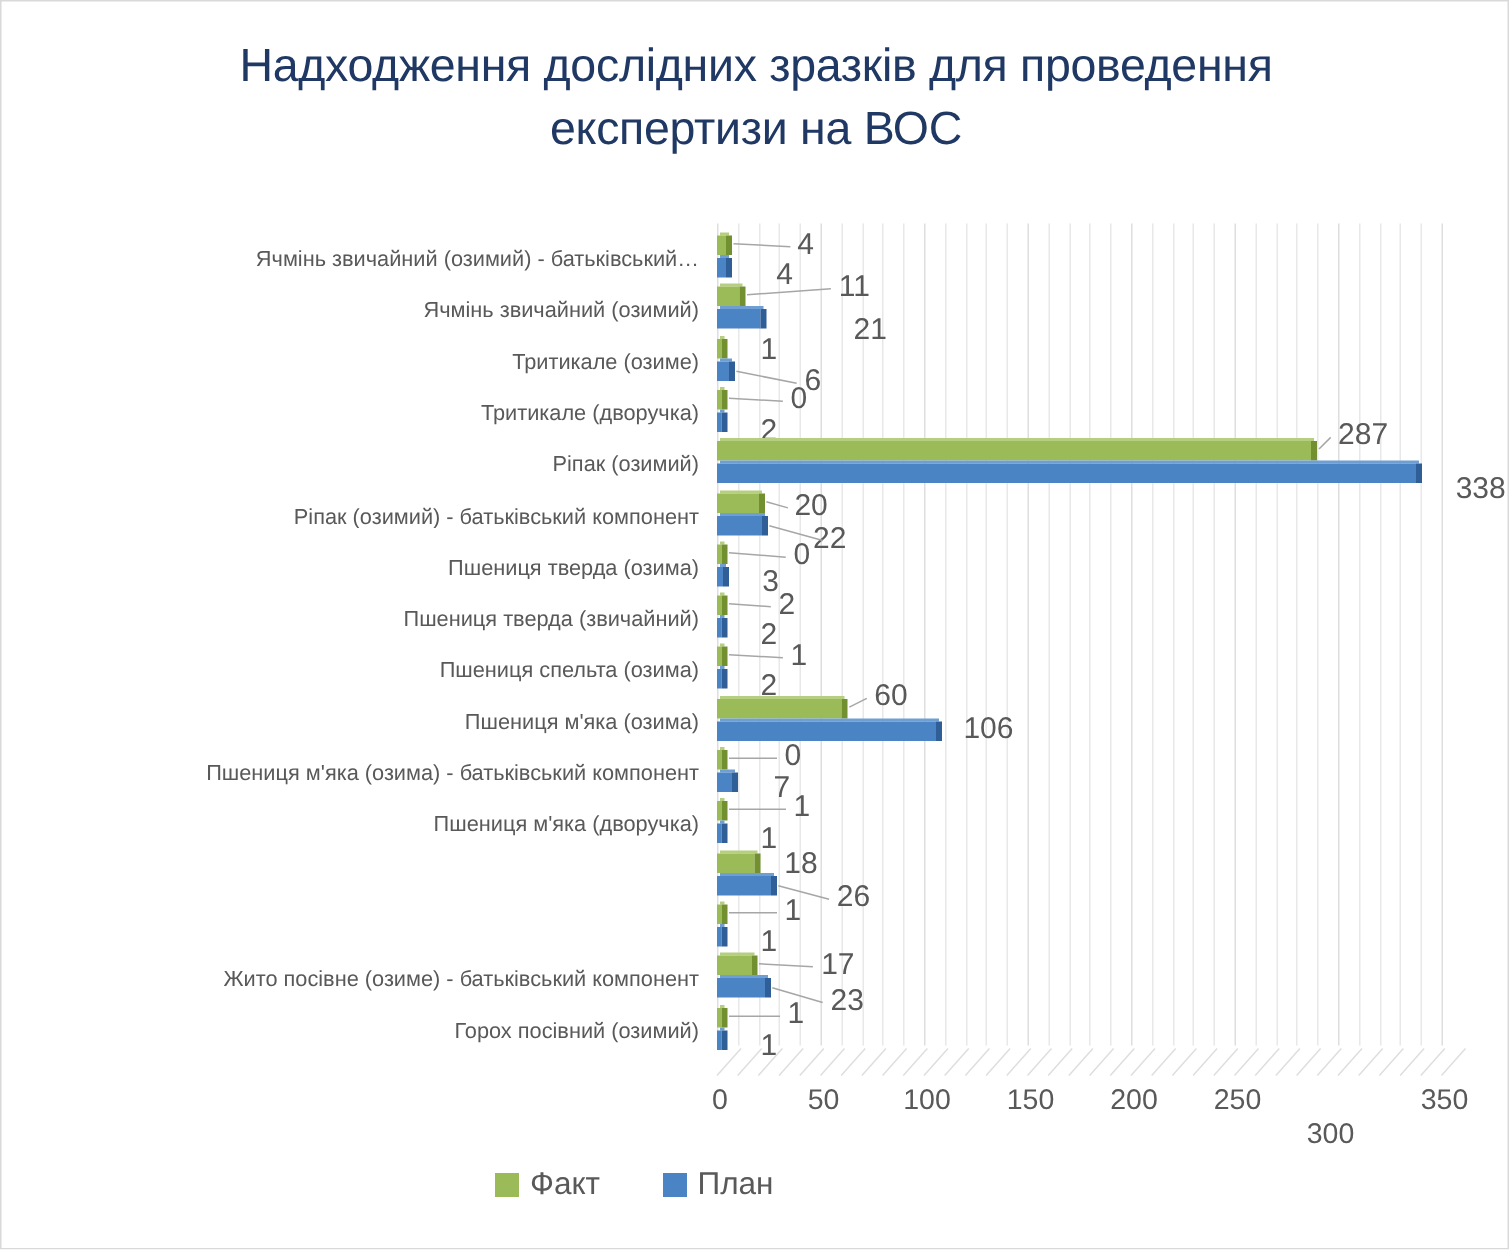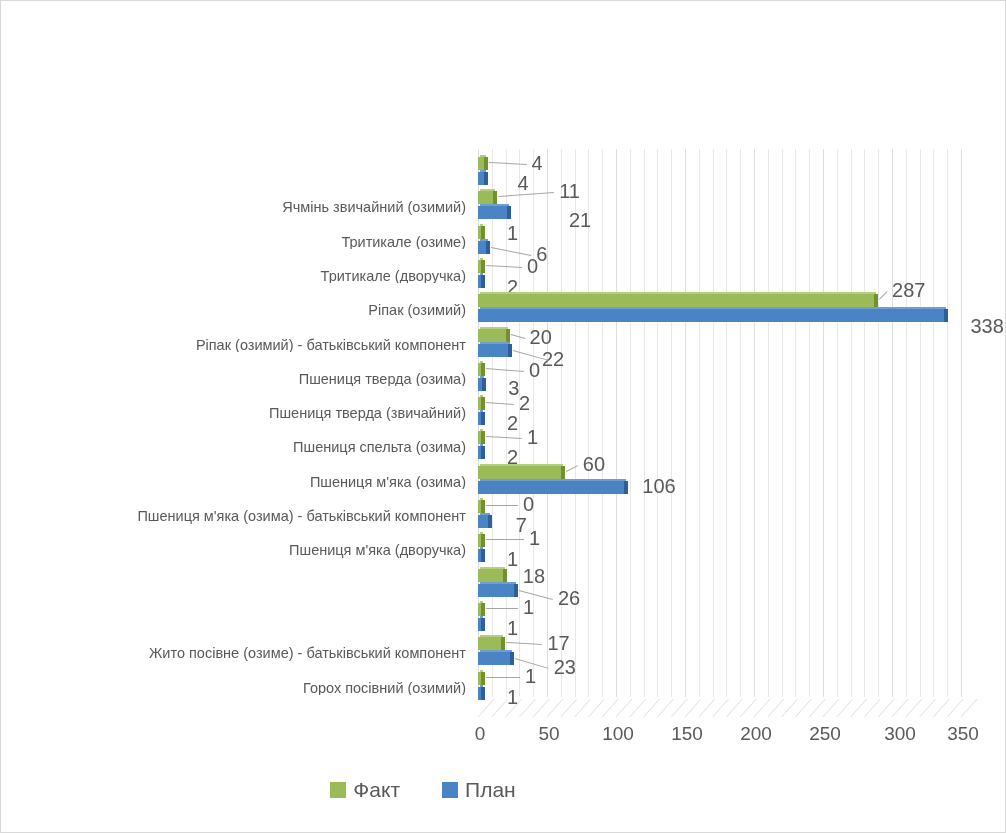--- a/index.html
+++ b/index.html
@@ -143,23 +143,25 @@
   }
   .legend-item { display: flex; align-items: center; gap: 7px; }
   .legend-swatch { width: 16px; height: 16px; display: block; }
   .legend-text { color: #595959; font-size: 21px; line-height: 21px; }
 </style>
 </head>
 <body>
 
 <div id="chart-frame">
 
+  <div id="chart-title">Надходження дослідних зразків для проведення експертизи на ВОС</div>
 
   <div id="plot-wrap">
     <div id="cat-axis">
+        <div class="cat-label" style="top: 17px;">Ячмінь звичайний (озимий) - батьківський…</div>
         <div class="cat-label" style="top: 51.3px;">Ячмінь звичайний (озимий)</div>
         <div class="cat-label" style="top: 85.6px;">Тритикале (озиме)</div>
         <div class="cat-label" style="top: 119.9px;">Тритикале (дворучка)</div>
         <div class="cat-label" style="top: 154.2px;">Ріпак (озимий)</div>
         <div class="cat-label" style="top: 188.5px;">Ріпак (озимий) - батьківський компонент</div>
         <div class="cat-label" style="top: 222.8px;">Пшениця тверда (озима)</div>
         <div class="cat-label" style="top: 257.1px;">Пшениця тверда (звичайний)</div>
         <div class="cat-label" style="top: 291.4px;">Пшениця спельта (озима)</div>
         <div class="cat-label" style="top: 325.7px;">Пшениця м'яка (озима)</div>
         <div class="cat-label" style="top: 360px;">Пшениця м'яка (озима) - батьківський компонент</div>
@@ -494,21 +496,21 @@
       </g>
     </svg>
 
   <div id="x-axis">
       <div class="x-tick" style="left: 2px;">0</div>
       <div class="x-tick" style="left: 71px;">50</div>
       <div class="x-tick" style="left: 140px;">100</div>
       <div class="x-tick" style="left: 209px;">150</div>
       <div class="x-tick" style="left: 278px;">200</div>
       <div class="x-tick" style="left: 347px;">250</div>
-      <div class="x-tick" style="left: 422px;">300</div>
+      <div class="x-tick" style="left: 409px; margin-top: 23px;">300</div>
       <div class="x-tick" style="left: 485px;">350</div>
     </div>
 
   <div id="legend">
       <div class="legend-item">
         <span class="legend-swatch" style="background: rgb(155, 187, 89);"></span>
         <span class="legend-text">Факт</span>
       </div>
       <div class="legend-item">
         <span class="legend-swatch" style="background: rgb(74, 132, 196);"></span>

